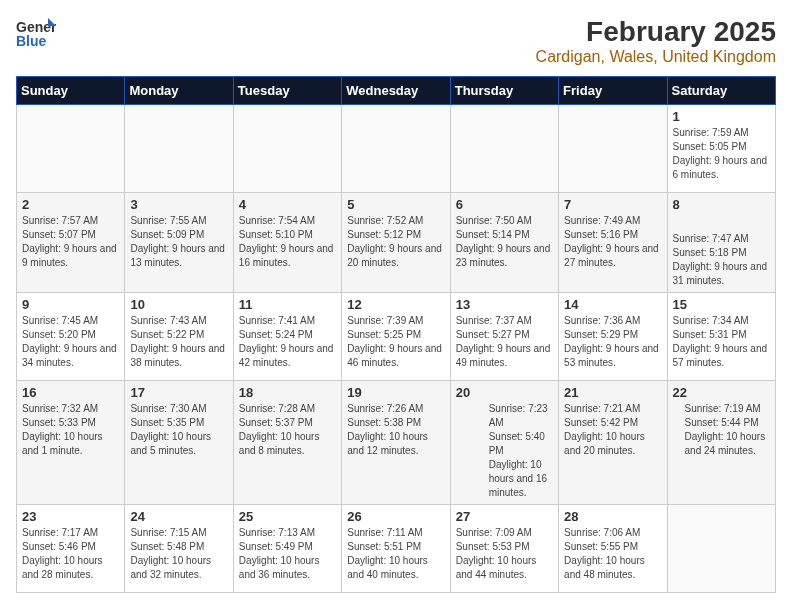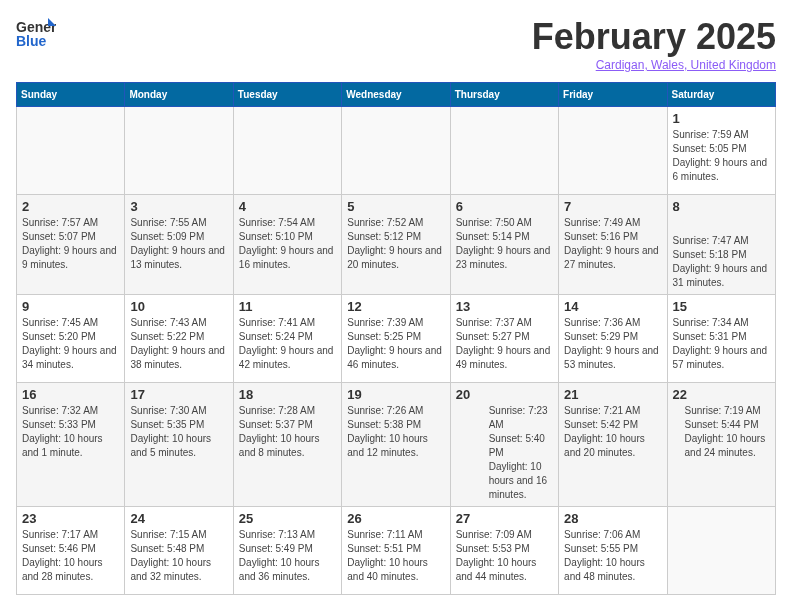--- a/index.html
+++ b/index.html
@@ -15,32 +15,32 @@
       justify-content: space-between;
       align-items: flex-start;
       margin-bottom: 10px;
     }
     .logo {
       display: flex;
       align-items: center;
       gap: 4px;
     }
     .title-block { text-align: right; }
-    .calendar-title { font-size: 36px; font-weight: bold; color: #333; }
-    .calendar-subtitle { font-size: 12px; color: #8b5cf6; text-decoration: underline; }
+    .calendar-title { font-size: 28px; font-weight: bold; color: #333; }
+    .calendar-subtitle { font-size: 16px; color: #a16207; }
 
     table {
       width: 100%;
       border-collapse: collapse;
       table-layout: fixed;
     }
     thead tr th {
-      background-color: #0369a1;
+      background-color: #0f172a;
       color: #fff;
-      font-size: 10px;
+      font-size: 13px;
       font-weight: bold;
       padding: 6px 4px;
       text-align: left;
       border: 1px solid #2255bb;
     }
     tbody tr td {
       vertical-align: top;
       border: 1px solid #ccc;
       padding: 4px 5px;
       font-size: 10.5px;

